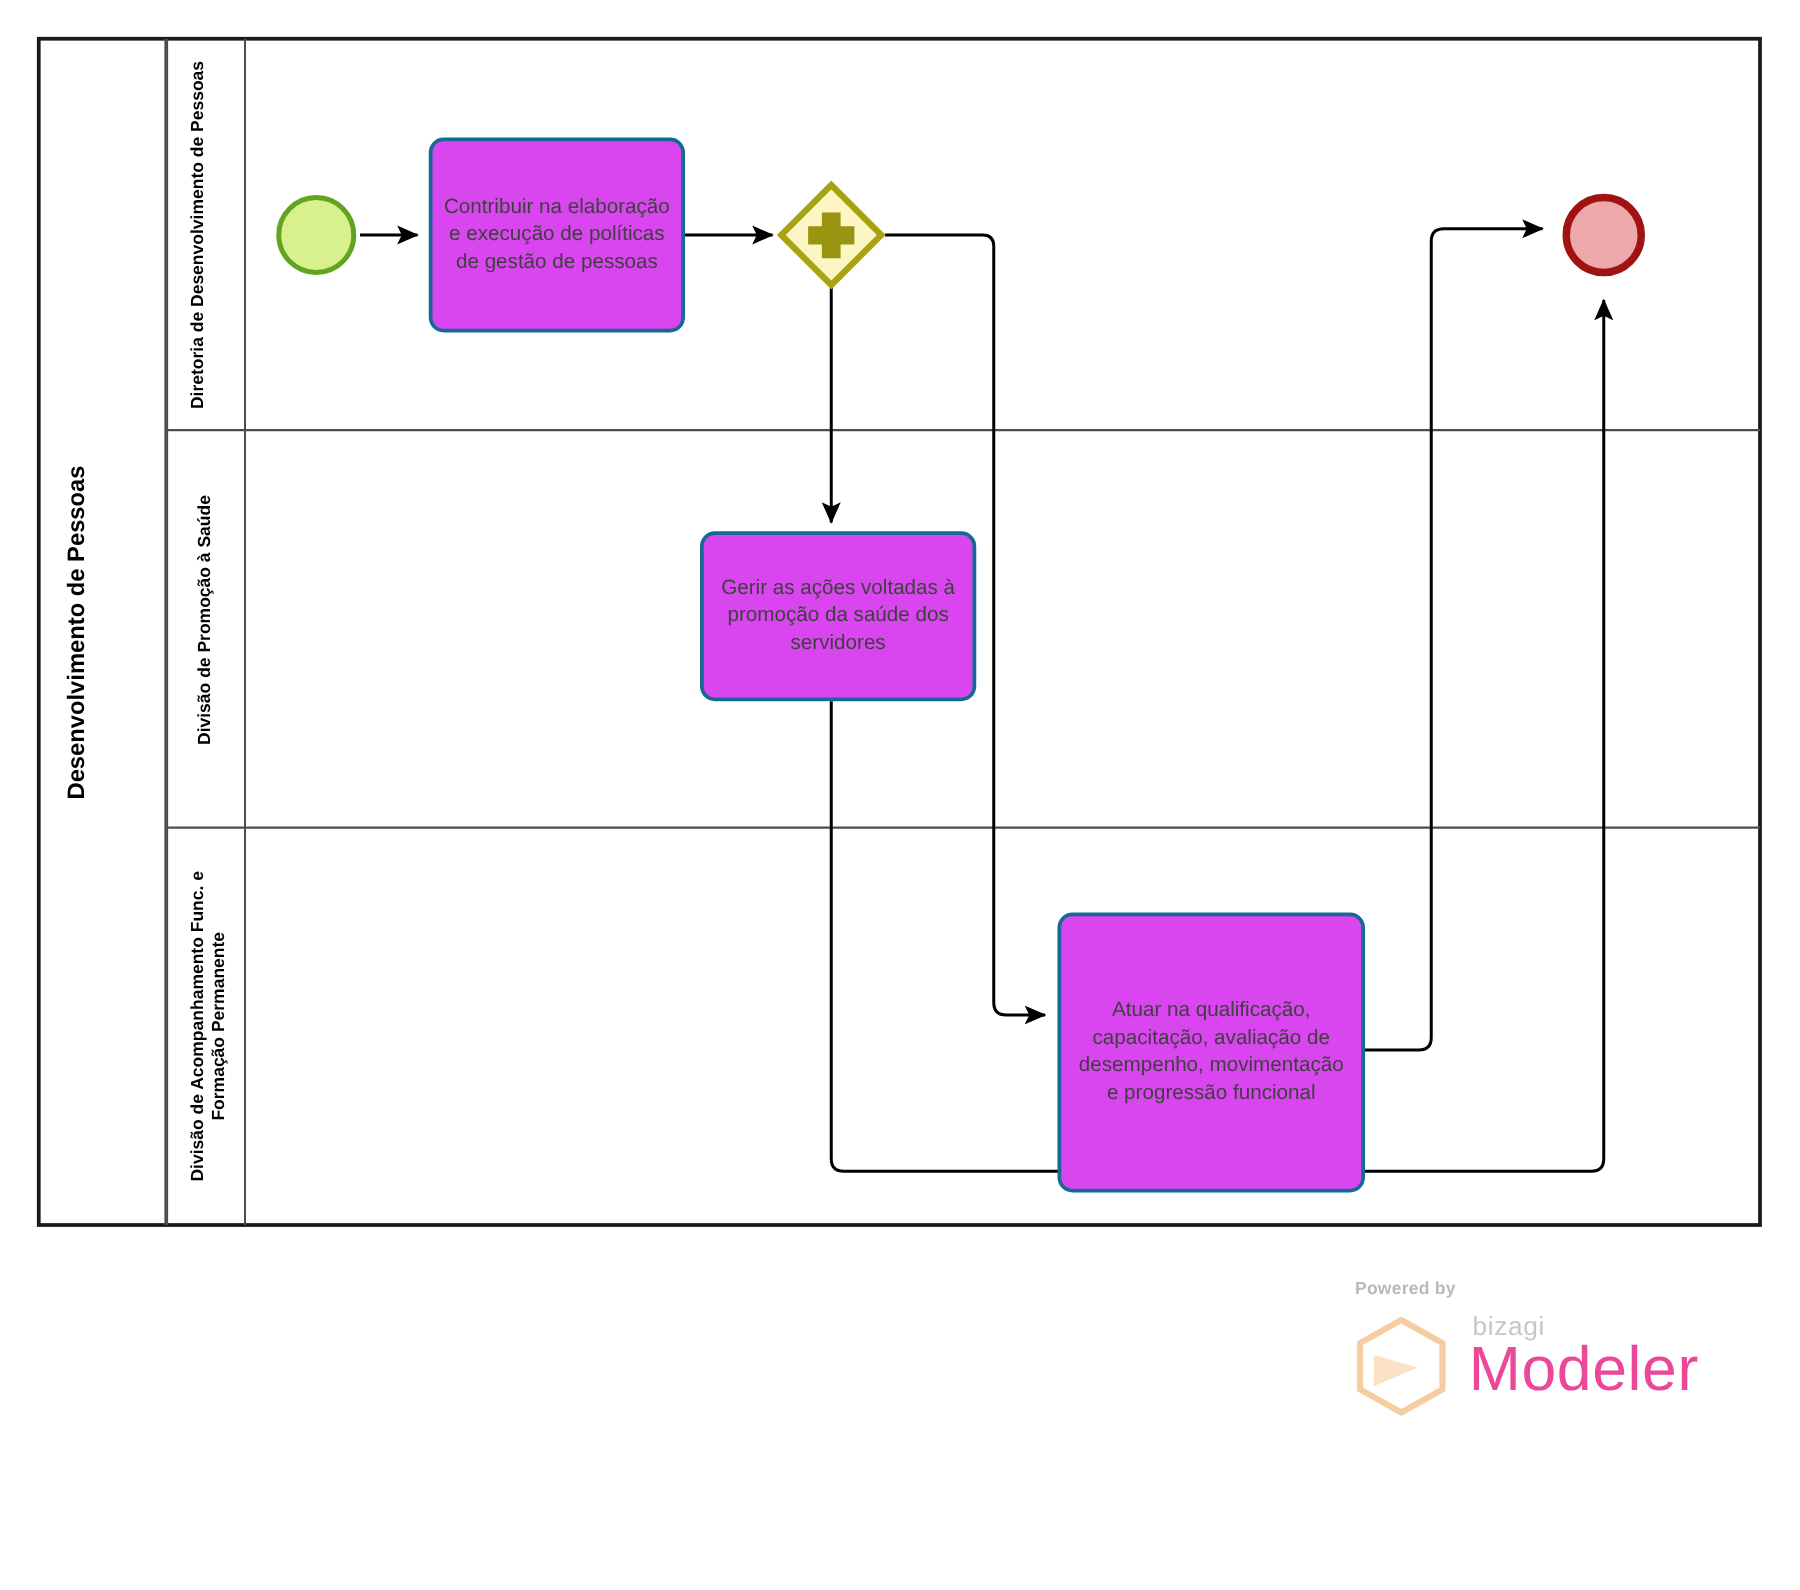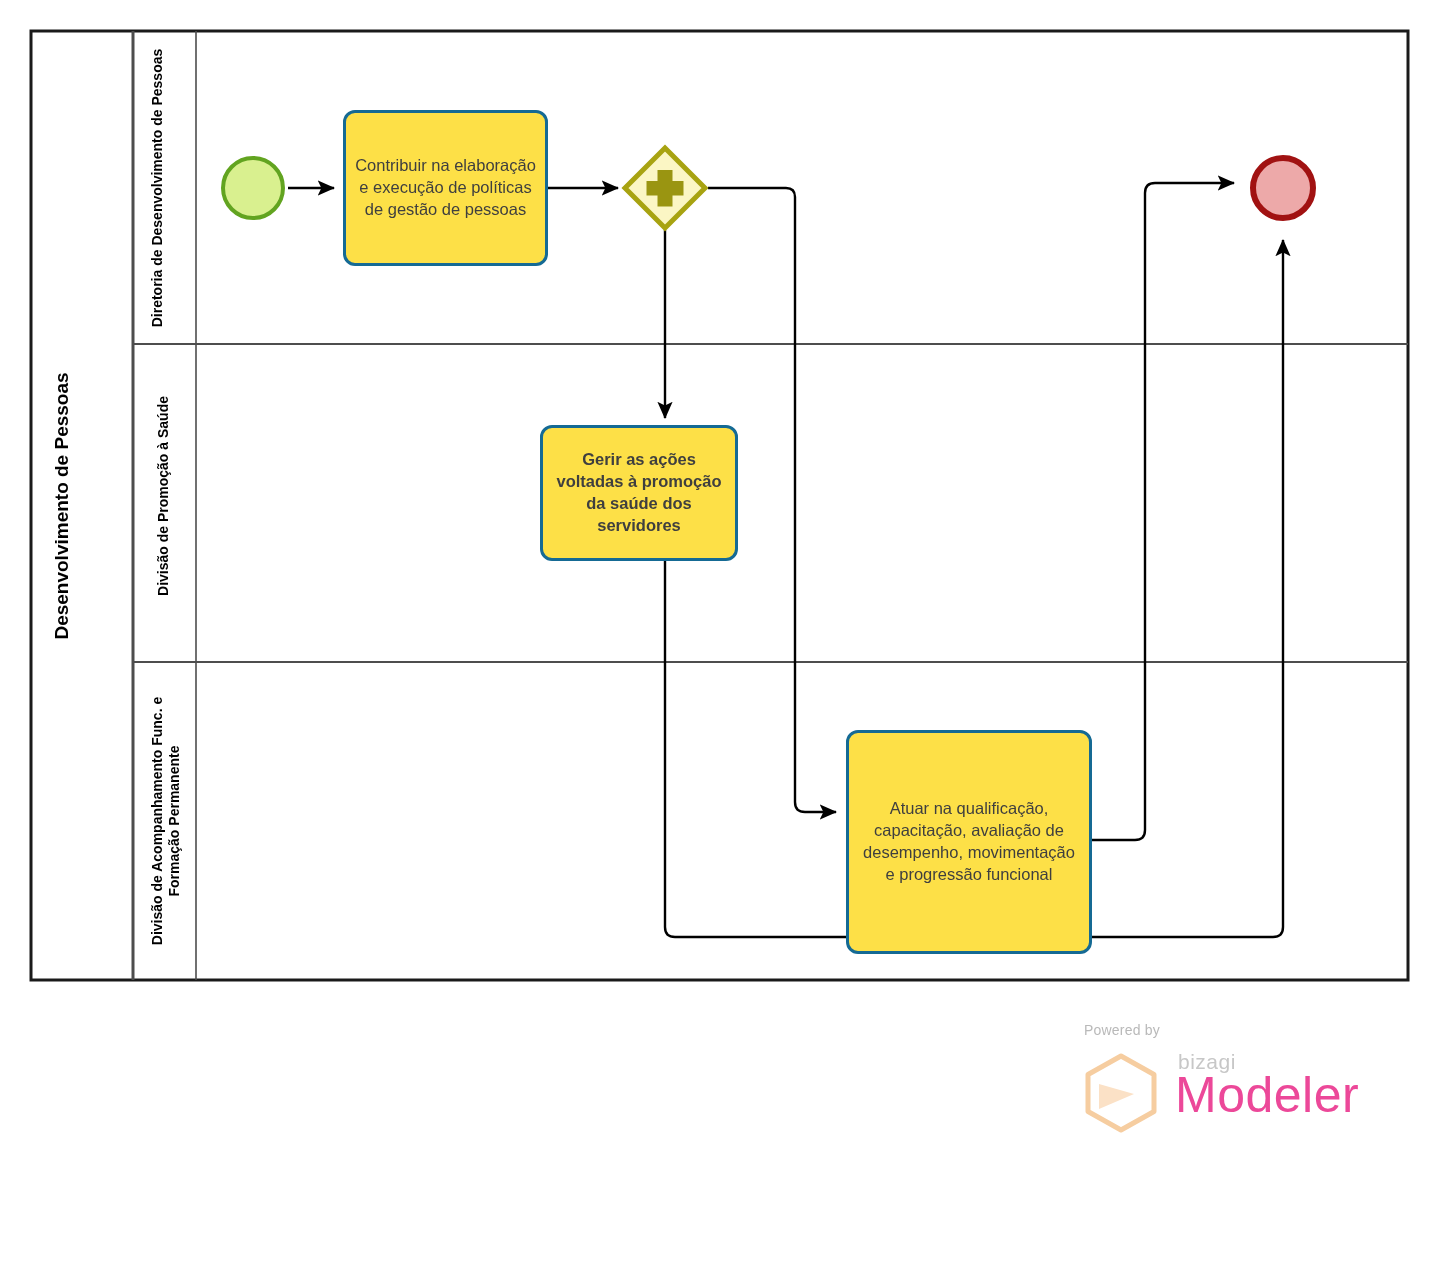--- a/index.html
+++ b/index.html
@@ -40,21 +40,21 @@
   .pool-label {
     font-size: 19px;
   }
   .lane-label {
     font-size: 14px;
   }
   
   .task {
     position: absolute;
     box-sizing: border-box;
-    background: #fde047;
+    background: #d946ef;
     border: 3px solid #156a94;
     border-radius: 12px;
     display: flex;
     align-items: center;
     justify-content: center;
     text-align: center;
     color: #3f3f3f;
     font-size: 16.5px;
     line-height: 1.33;
     padding: 4px 8px;
@@ -149,27 +149,27 @@
   <div class="lane-label" style="left:15px; top:486px; width:300px; height:20px; transform:rotate(-90deg);">Divisão de Promoção à Saúde</div>
 
   <div class="lane-label" style="left:17px; top:803px; width:300px; height:36px; transform:rotate(-90deg);">Divisão de Acompanhamento Func. e Formação Permanente</div>
 
   <div class="event event-start" style="left:221px; top:156px; width:64px; height:64px;"></div>
 
   <div class="event event-end" style="left:1250px; top:155px; width:66px; height:66px;"></div>
 
   <div class="task" style="left:343px; top:110px; width:205px; height:156px;">Contribuir na elaboração e execução de políticas de gestão de pessoas</div>
 
-  <div class="task" style="left:540px; top:425px; width:198px; height:136px;font-weight:bold;">Gerir as ações voltadas à promoção da saúde dos servidores</div>
+  <div class="task" style="left:560px; top:425px; width:221px; height:136px;">Gerir as ações voltadas à promoção da saúde dos servidores</div>
 
   <div class="task" style="left:846px; top:730px; width:246px; height:224px;">Atuar na qualificação, capacitação, avaliação de desempenho, movimentação e progressão funcional</div>
 
   <div class="logo-block" style="left:1060px; top:1018px; width:300px; height:110px;">
 
-    <div class="logo-powered" style="left:24px; top:4px;">Powered by</div>
+    <div class="logo-powered" style="left:24px; top:4px;font-weight:bold;">Powered by</div>
 
     <svg width="86" height="86" viewBox="0 0 86 86" style="position:absolute; left:18px; top:32px;">
       <polygon points="43,6 76,24.5 76,61.5 43,80 10,61.5 10,24.5" fill="none" stroke="#f6cda0" stroke-width="5" stroke-linejoin="round"></polygon>
       <polygon points="21,34 56,44 21,59" fill="#fbe1c6"></polygon>
     </svg>
 
     <div class="logo-bizagi" style="left:118px; top:32px;">bizagi</div>
 
     <div class="logo-modeler" style="left:115px; top:48px;">Modeler</div>
   </div>

